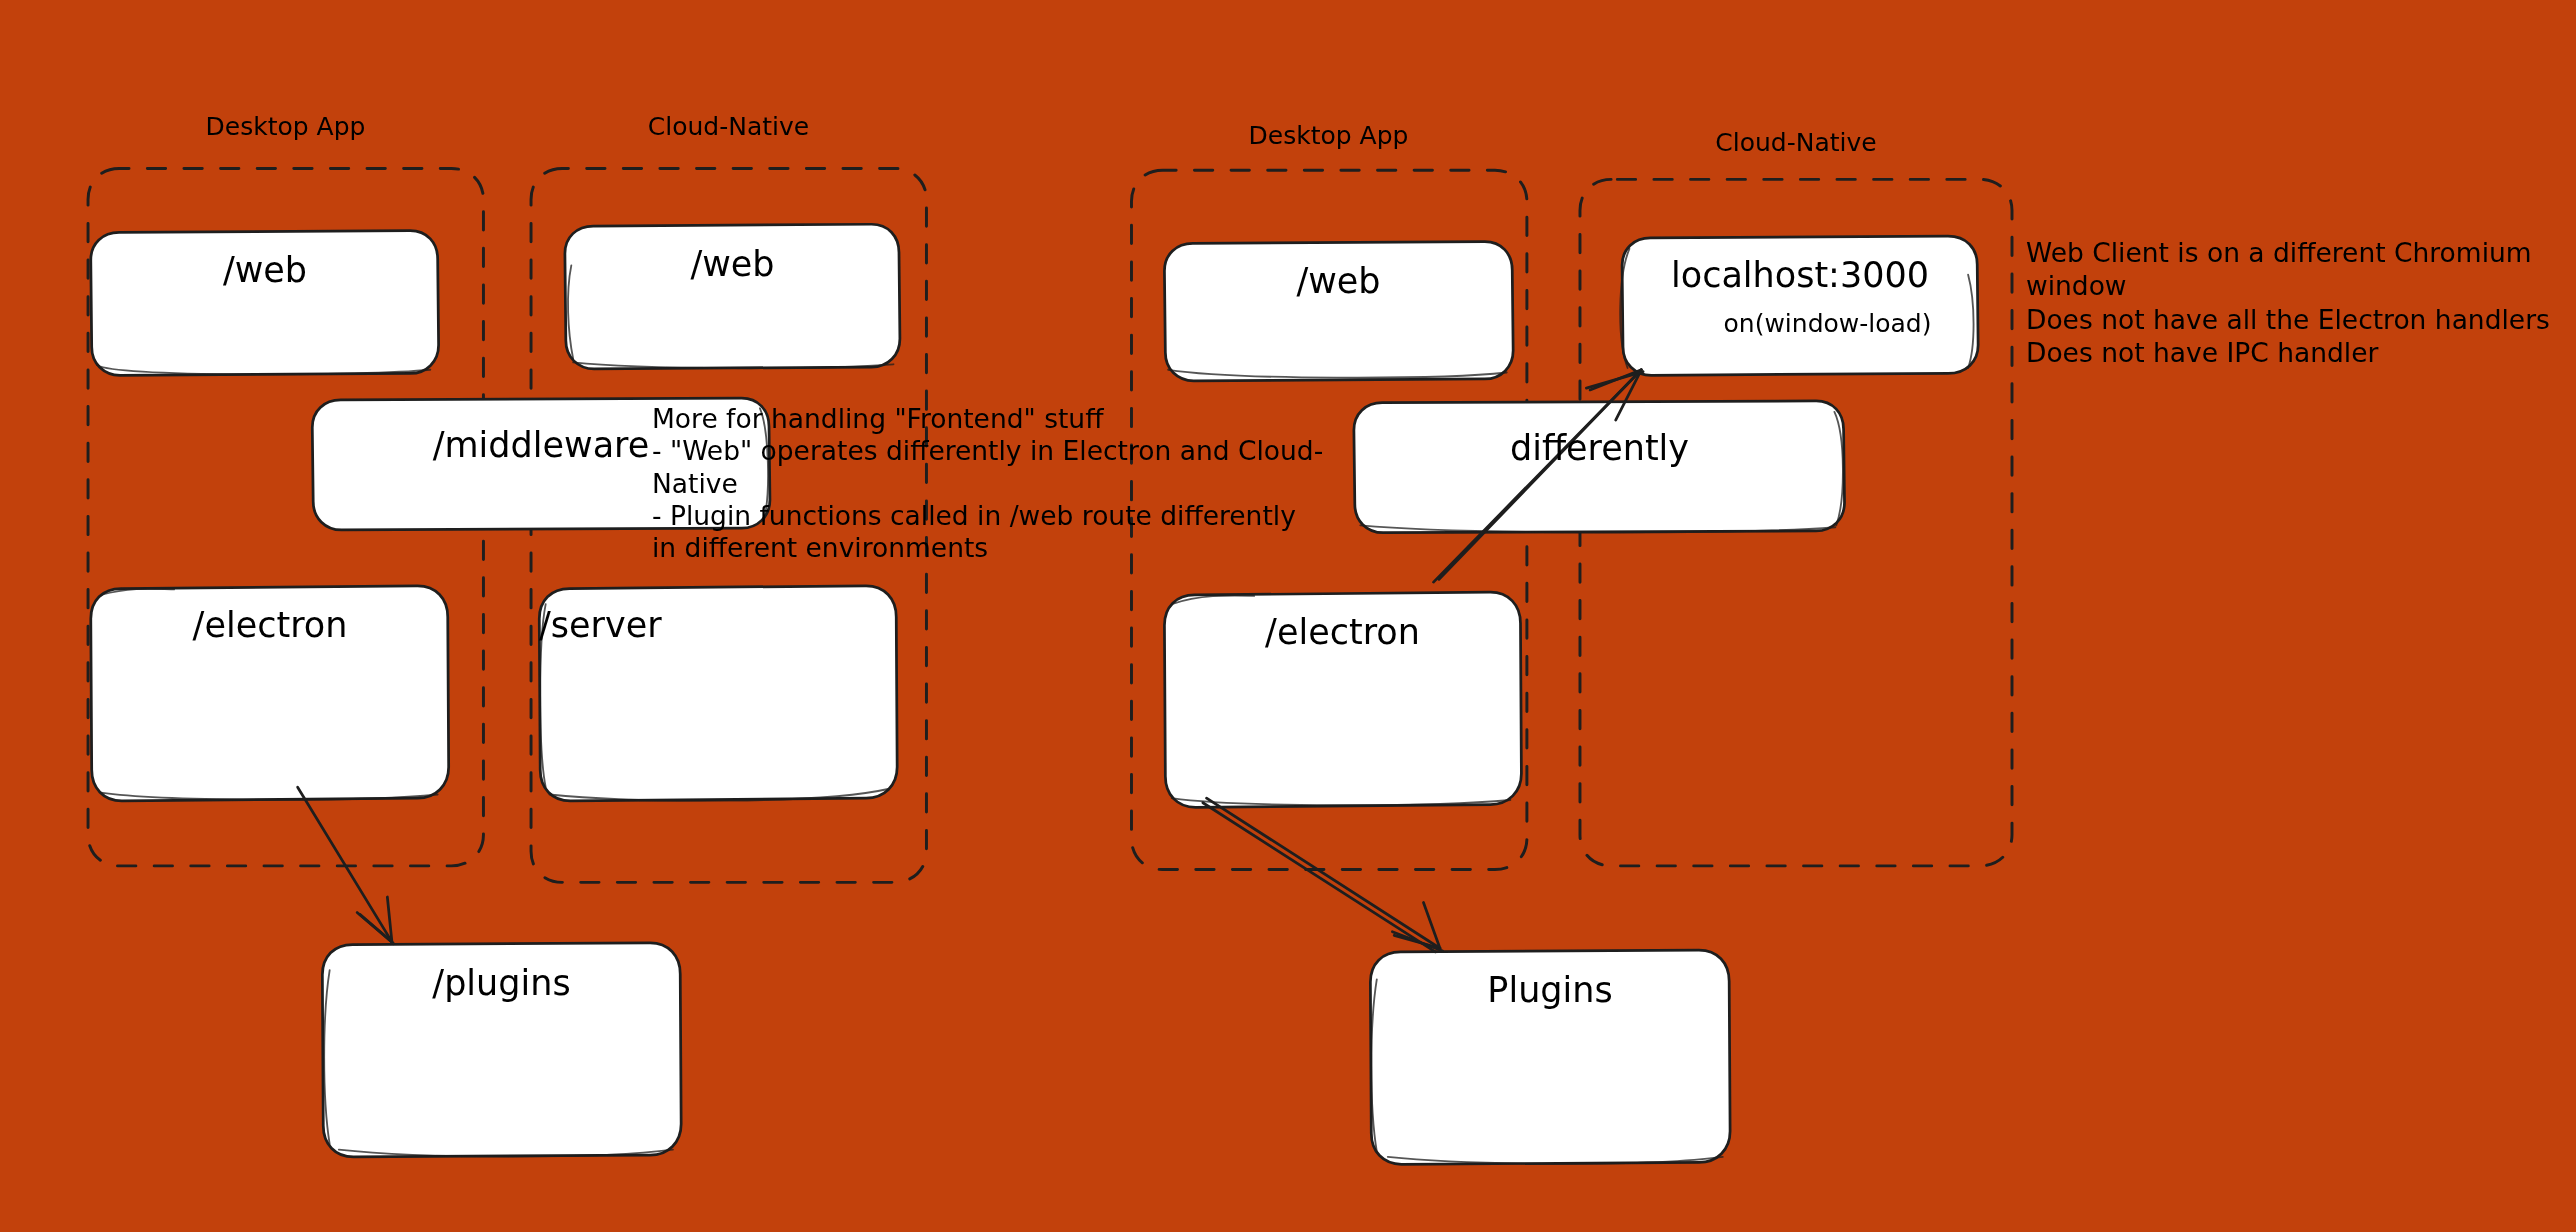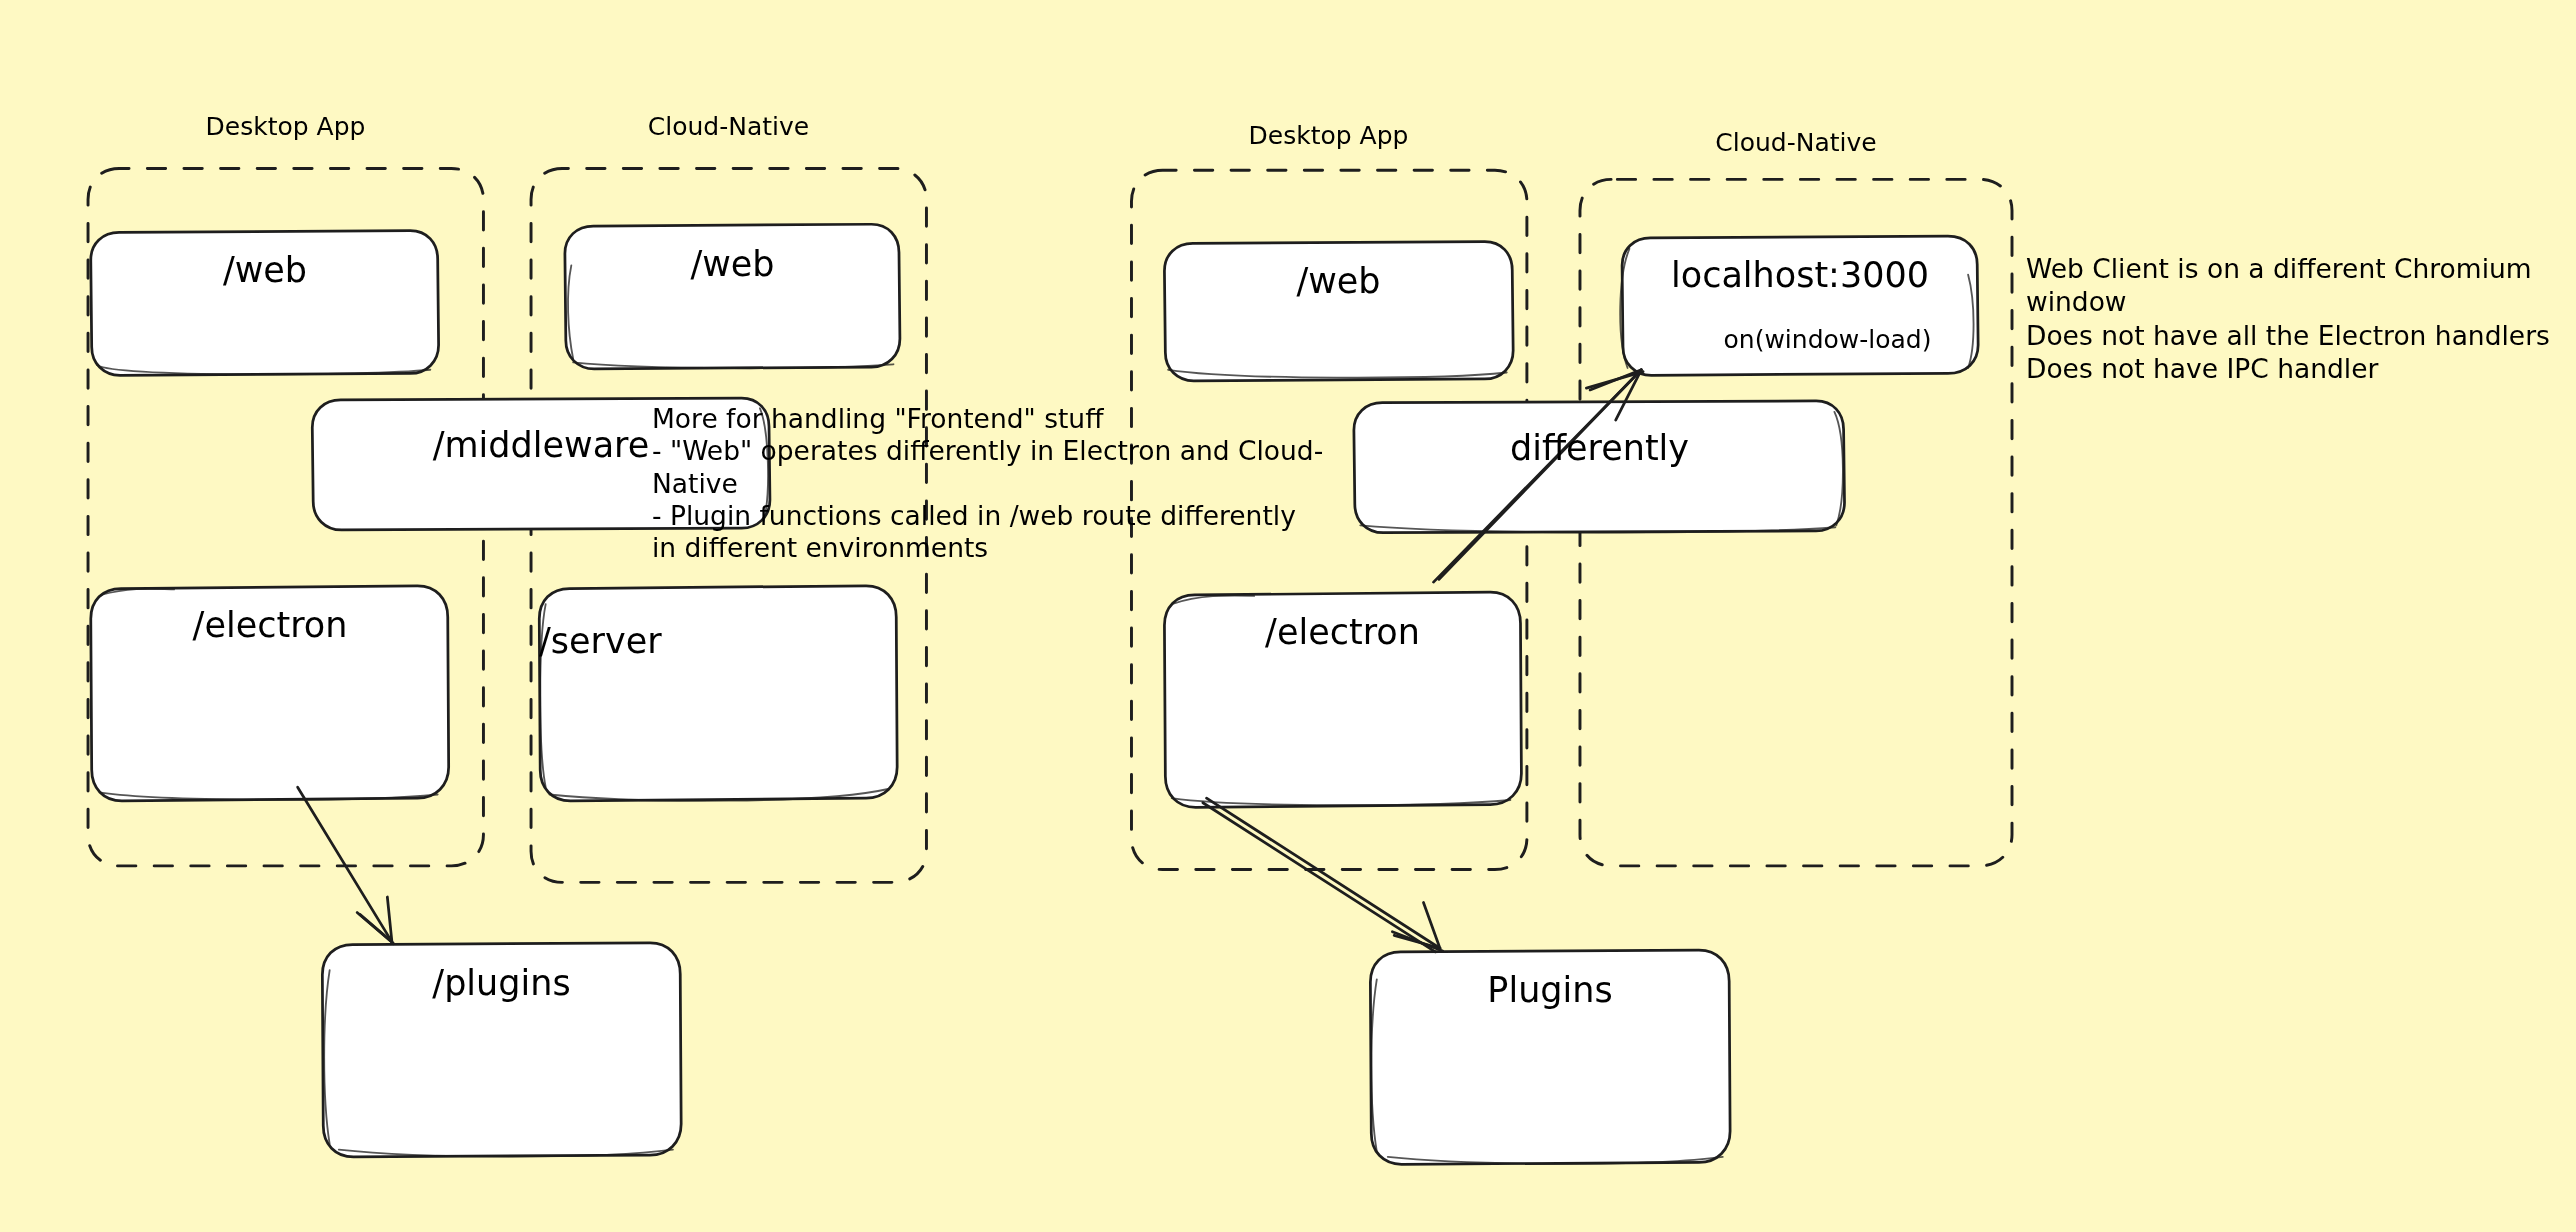--- a/index.html
+++ b/index.html
@@ -11,30 +11,30 @@
   body {
     width: 2576px;
     height: 1232px;
     overflow: hidden;
     font-family: "DejaVu Sans", sans-serif;
   }
   #canvas {
     position: relative;
     width: 2576px;
     height: 1232px;
-    background: #fef9c3;
+    background: #c2410c;
   }
   svg.sketch {
     position: absolute;
     top: 0; left: 0;
     width: 2576px;
     height: 1232px;
   }
   .hand-ink   { fill: #1e1e1e; }
-  .hand-red   { fill: #c9423a; margin-top: 16px; }
+  .hand-red   { fill: #c9423a; }
   .hand-green { fill: #40a05a; }
   .t-group-label { font-size: 25px; }
   .t-box-label   { font-size: 35px; }
   .t-note        { font-size: 26.5px; }
   .t-sub         { font-size: 25px; }
   .group-dash {
     stroke: #1e1e1e;
     fill: none;
     stroke-width: 3.2;
     stroke-linecap: round;

